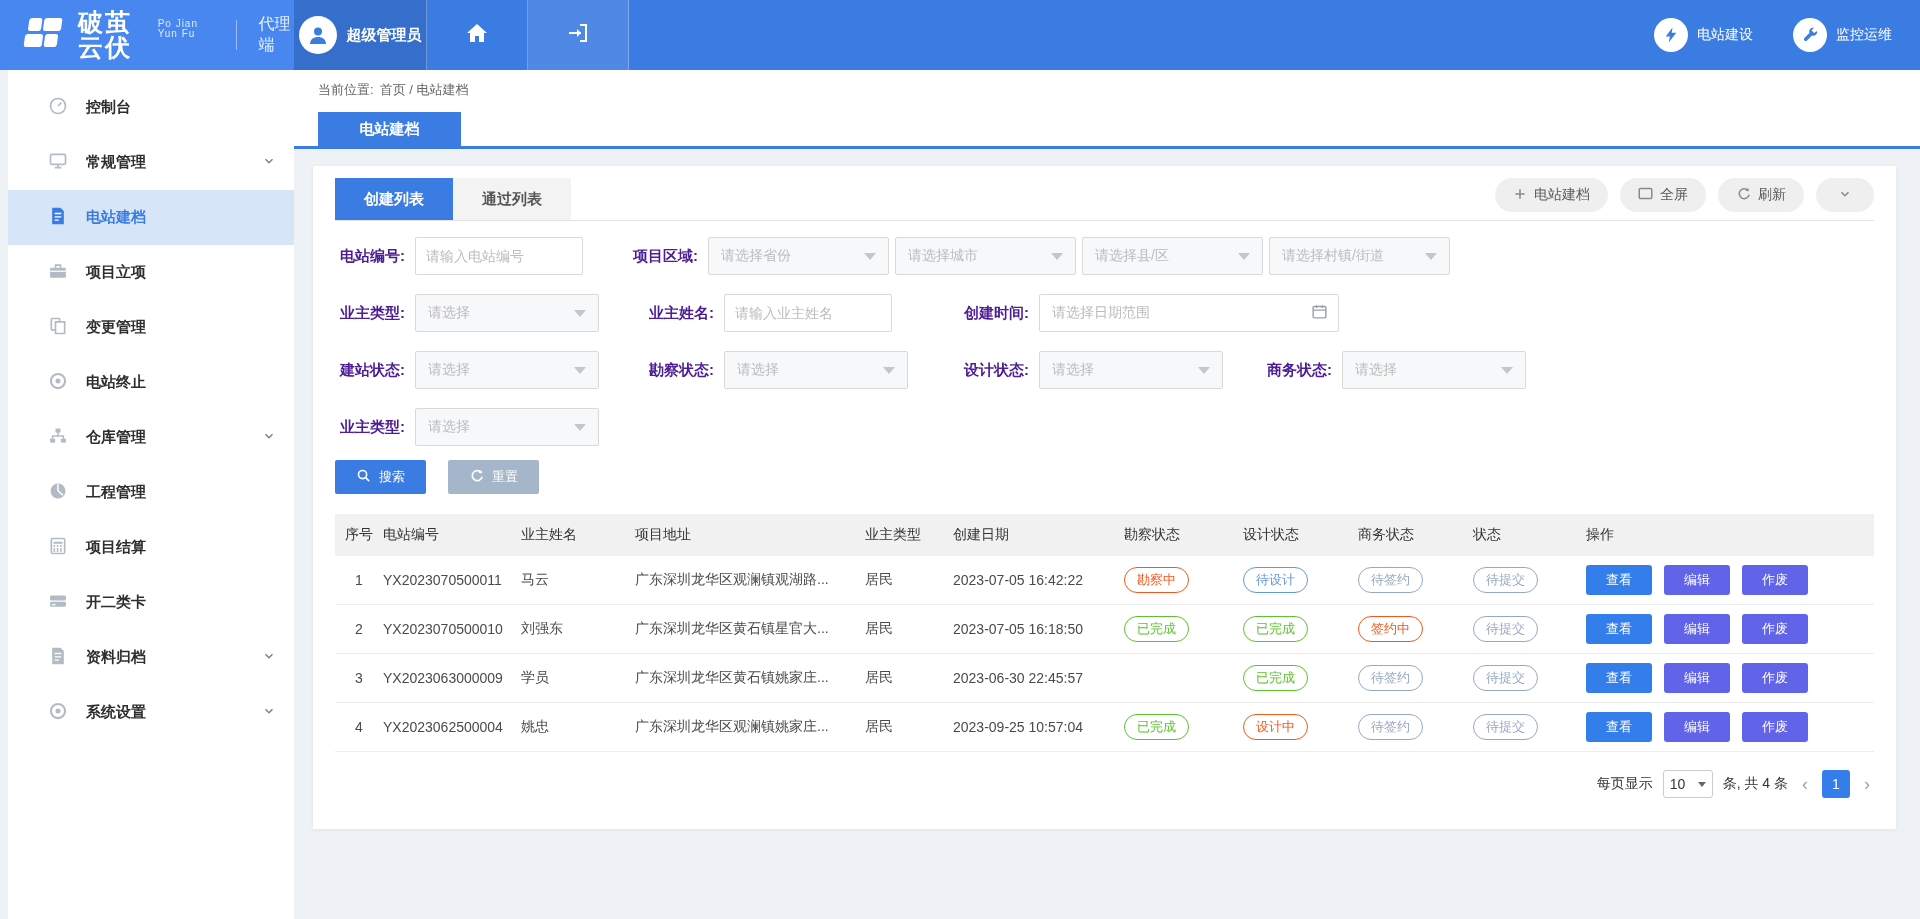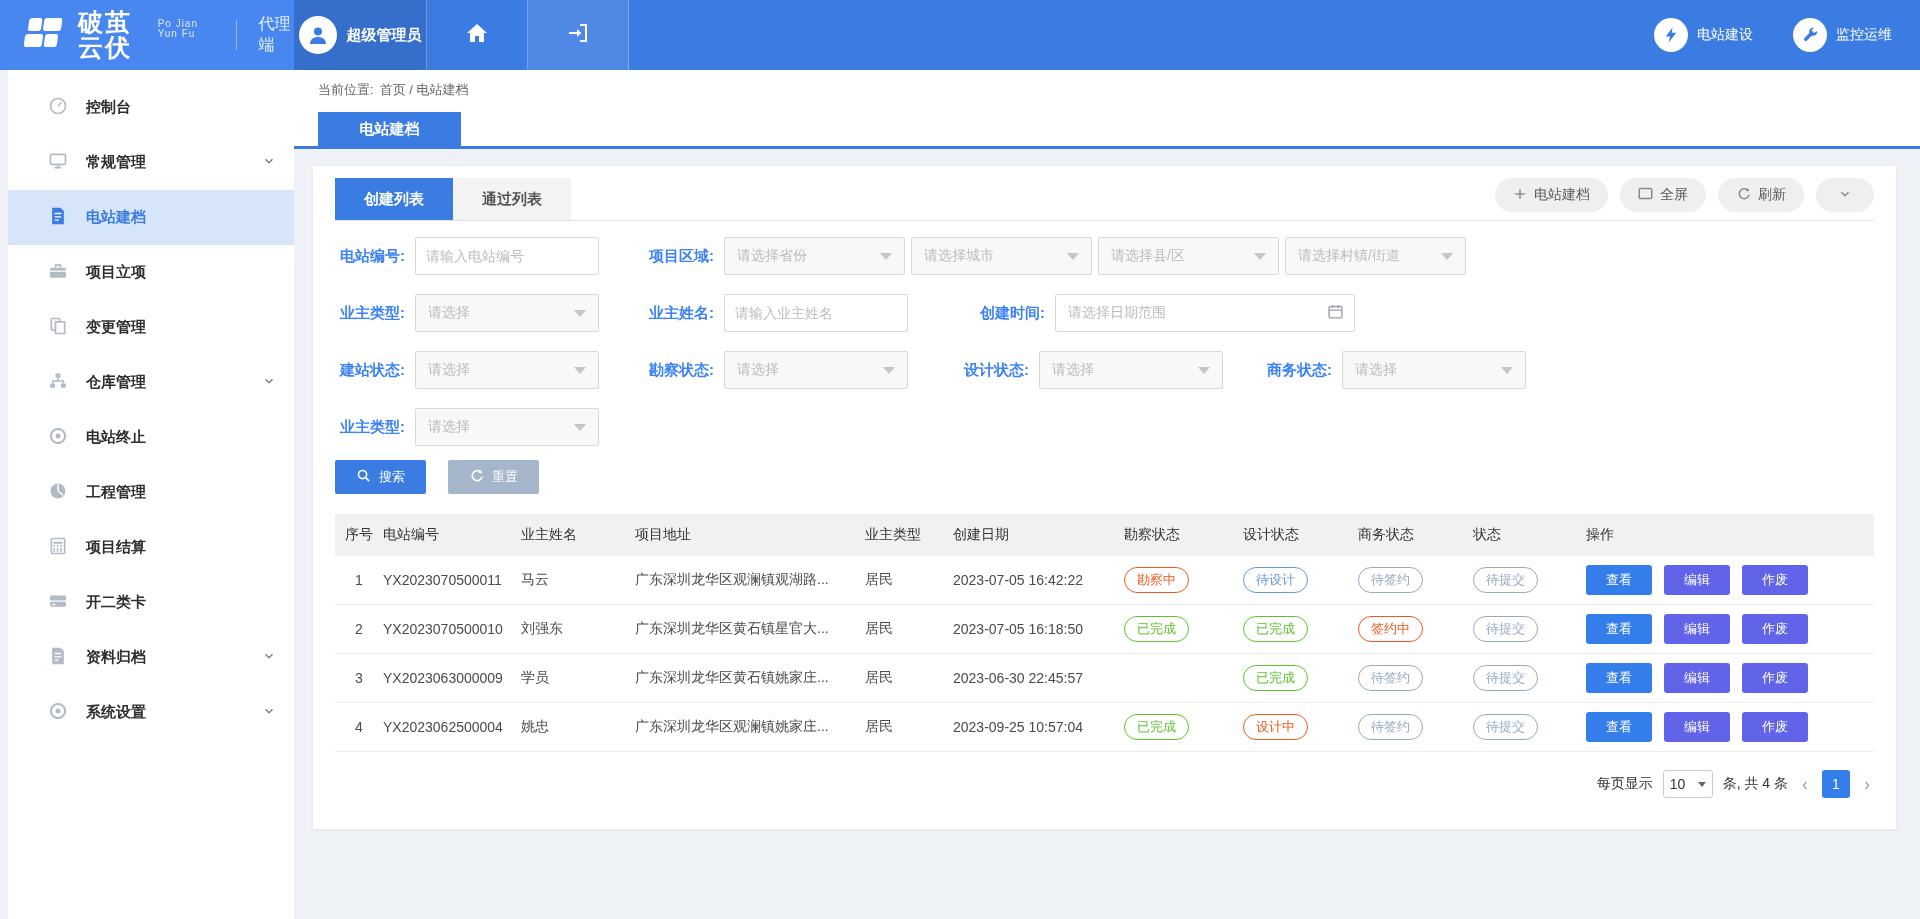--- a/index.html
+++ b/index.html
@@ -46,24 +46,24 @@
   .ctab { width:118px; height:42px; display:flex; align-items:center; justify-content:center; font-size:15px; font-weight:bold; cursor:pointer; background:#f3f3f3; color:#555; }
   .ctab.active { background:#3b7ce2; color:#fff; }
   .top-spacer { flex:1; }
   .tool-btns { display:flex; gap:12px; padding-bottom:8px; }
   .pill-btn { height:34px; border-radius:17px; background:#efefef; border:none; color:#5a5a5a; font-size:14px; padding:0 18px; display:flex; align-items:center; gap:7px; cursor:pointer; font-family:inherit; }
   .pill-btn.sq { padding:0 22px; }
 
   
   .filters { margin-top:16px; }
   .frow { display:flex; align-items:center; margin-bottom:19px; }
-  .flabel { font-size:15px; font-weight:bold; color:#3b82f6; text-align:right; flex:0 0 auto; }
+  .flabel { font-size:15px; font-weight:bold; color:#4c1d95; text-align:right; flex:0 0 auto; }
   .w70 { width:70px; } .w75 { width:75px; }
   .ctrl { height:38px; border:1px solid #d9d9d9; border-radius:2px; font-size:14px; }
-  .tinput { width:184px; margin-left:10px; background:#fff; padding:0 10px; color:#333; font-family:inherit; }
+  .tinput { width:168px; margin-left:10px; background:#fff; padding:0 10px; color:#333; font-family:inherit; }
   .tinput::placeholder { color:#bcbcbc; }
   .fselect { width:181px; margin-left:10px; background:#f7f8fa; color:#bcbcbc; display:flex; align-items:center; padding:0 12px; position:relative; cursor:pointer; }
   .fselect .caret { position:absolute; right:12px; width:0; height:0; border-left:6px solid transparent; border-right:6px solid transparent; border-top:7px solid #c3c6cb; }
   .fselect.narrowgap { margin-left:6px; }
   .gap-col { width:40px; }
   .date-input { width:300px; margin-left:10px; background:#fff; color:#bcbcbc; display:flex; align-items:center; padding:0 12px; position:relative; cursor:pointer; }
   .date-input .cal { position:absolute; right:10px; }
 
   .action-row { display:flex; gap:22px; margin-top:14px; margin-bottom:6px; }
   .btn { height:34px; border:none; border-radius:2px; color:#fff; font-size:13px; padding:12px 20px; display:flex; align-items:center; gap:8px; cursor:pointer; font-family:inherit; }
@@ -223,43 +223,43 @@
       <svg width="20" height="20" viewBox="0 0 24 24" fill="none" stroke="#b2bbc5" stroke-width="2">
           <rect x="4" y="3" width="10" height="14" rx="1"></rect>
           <path d="M9 7h11v14H9z" fill="#fff" stroke="#b2bbc5"></path>
         </svg>
     </span>
     <span class="lbl">变更管理</span>
   </div>
 
   <div class="side-item">
     <span>
+      <svg width="20" height="20" viewBox="0 0 24 24">
+          <circle cx="12" cy="12" r="8.5" fill="none" stroke="#b2bbc5" stroke-width="2.5"></circle>
+          <circle cx="12" cy="12" r="3" fill="#b2bbc5"></circle>
+        </svg>
+    </span>
+    <span class="lbl">电站终止</span>
+  </div>
+
+  <div class="side-item">
+    <span>
       <svg width="20" height="20" viewBox="0 0 24 24" fill="#b2bbc5">
           <rect x="9" y="3" width="6" height="5" rx="1"></rect>
           <rect x="2.5" y="15" width="6" height="5" rx="1"></rect>
           <rect x="15.5" y="15" width="6" height="5" rx="1"></rect>
           <path d="M12 8v4M5.5 15v-3h13v3" fill="none" stroke="#b2bbc5" stroke-width="1.8"></path>
         </svg>
     </span>
     <span class="lbl">仓库管理</span>
     <span class="chev">
       <svg width="14" height="14" viewBox="0 0 24 24" fill="none" stroke="#7a8088" stroke-width="2.5">
           <path d="M6 9l6 6 6-6"></path>
         </svg>
     </span>
-  </div>
-
-  <div class="side-item">
-    <span>
-      <svg width="20" height="20" viewBox="0 0 24 24">
-          <circle cx="12" cy="12" r="8.5" fill="none" stroke="#b2bbc5" stroke-width="2.5"></circle>
-          <circle cx="12" cy="12" r="3" fill="#b2bbc5"></circle>
-        </svg>
-    </span>
-    <span class="lbl">电站终止</span>
   </div>
 
   <div class="side-item">
     <span>
       <svg width="20" height="20" viewBox="0 0 24 24" fill="#b2bbc5">
           <circle cx="12" cy="12" r="9"></circle>
           <path d="M12 12V4M12 12l6 5" stroke="#fff" stroke-width="1.8" fill="none"></path>
         </svg>
     </span>
     <span class="lbl">工程管理</span>

